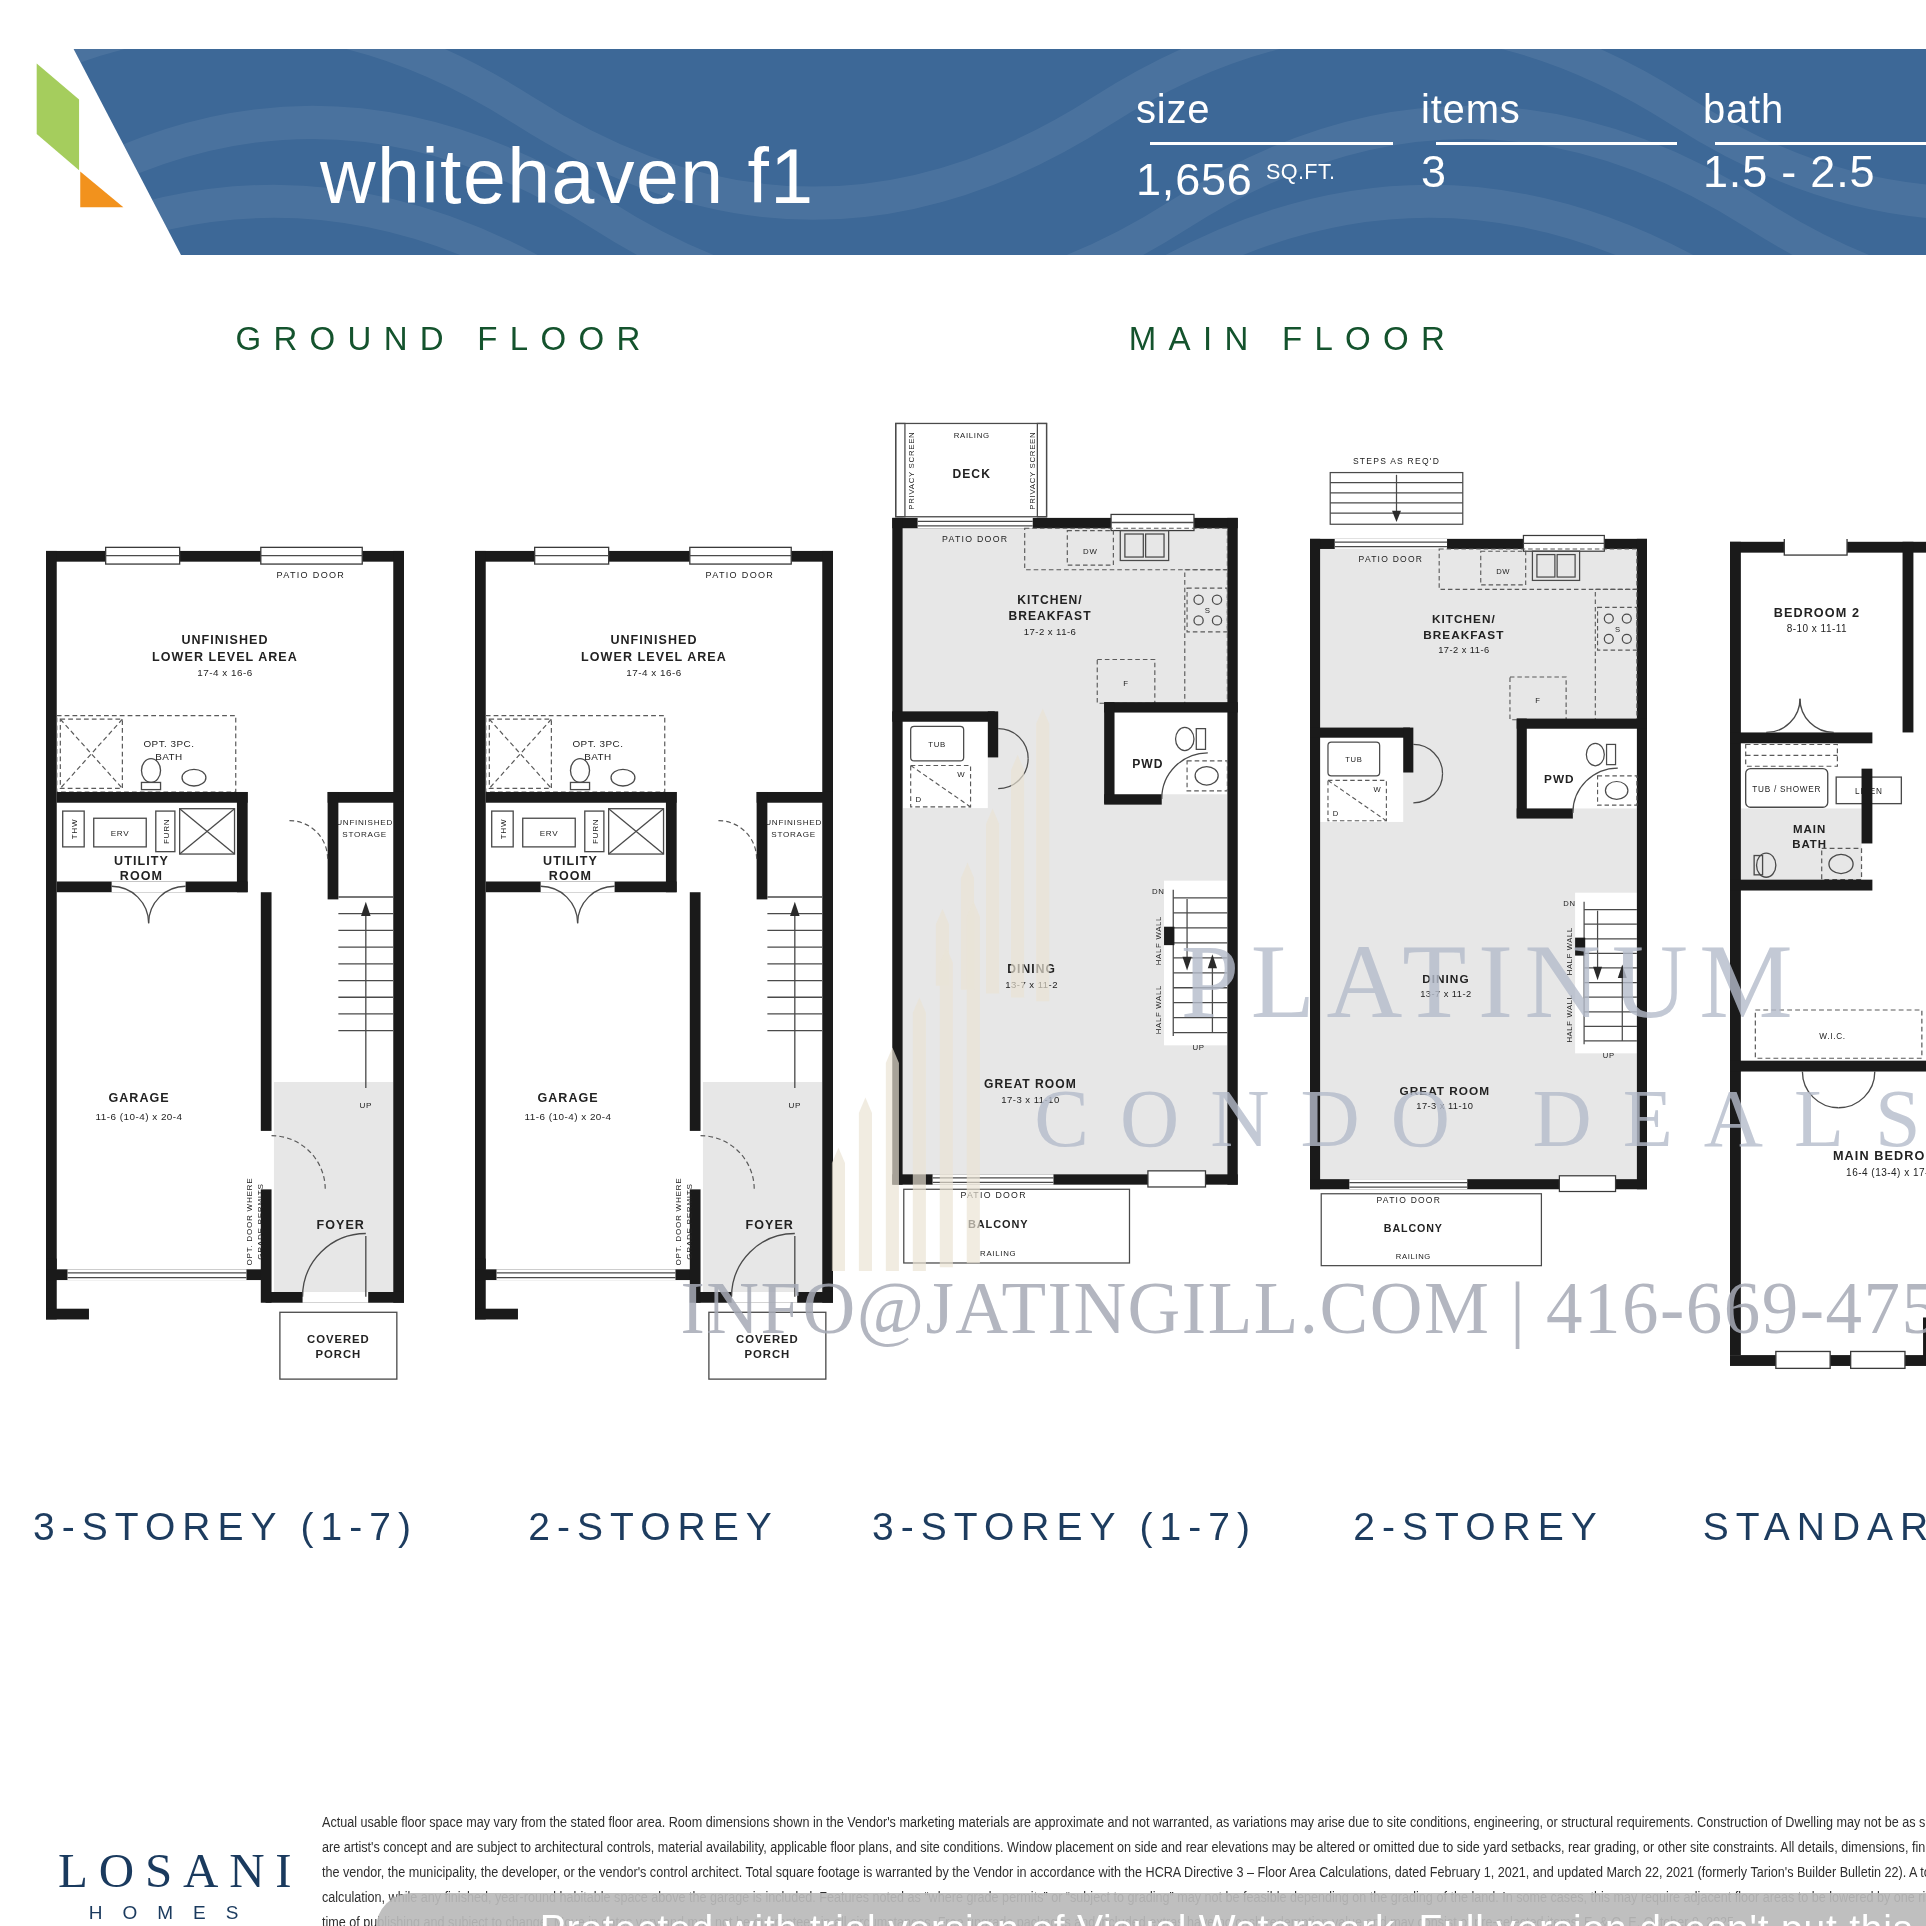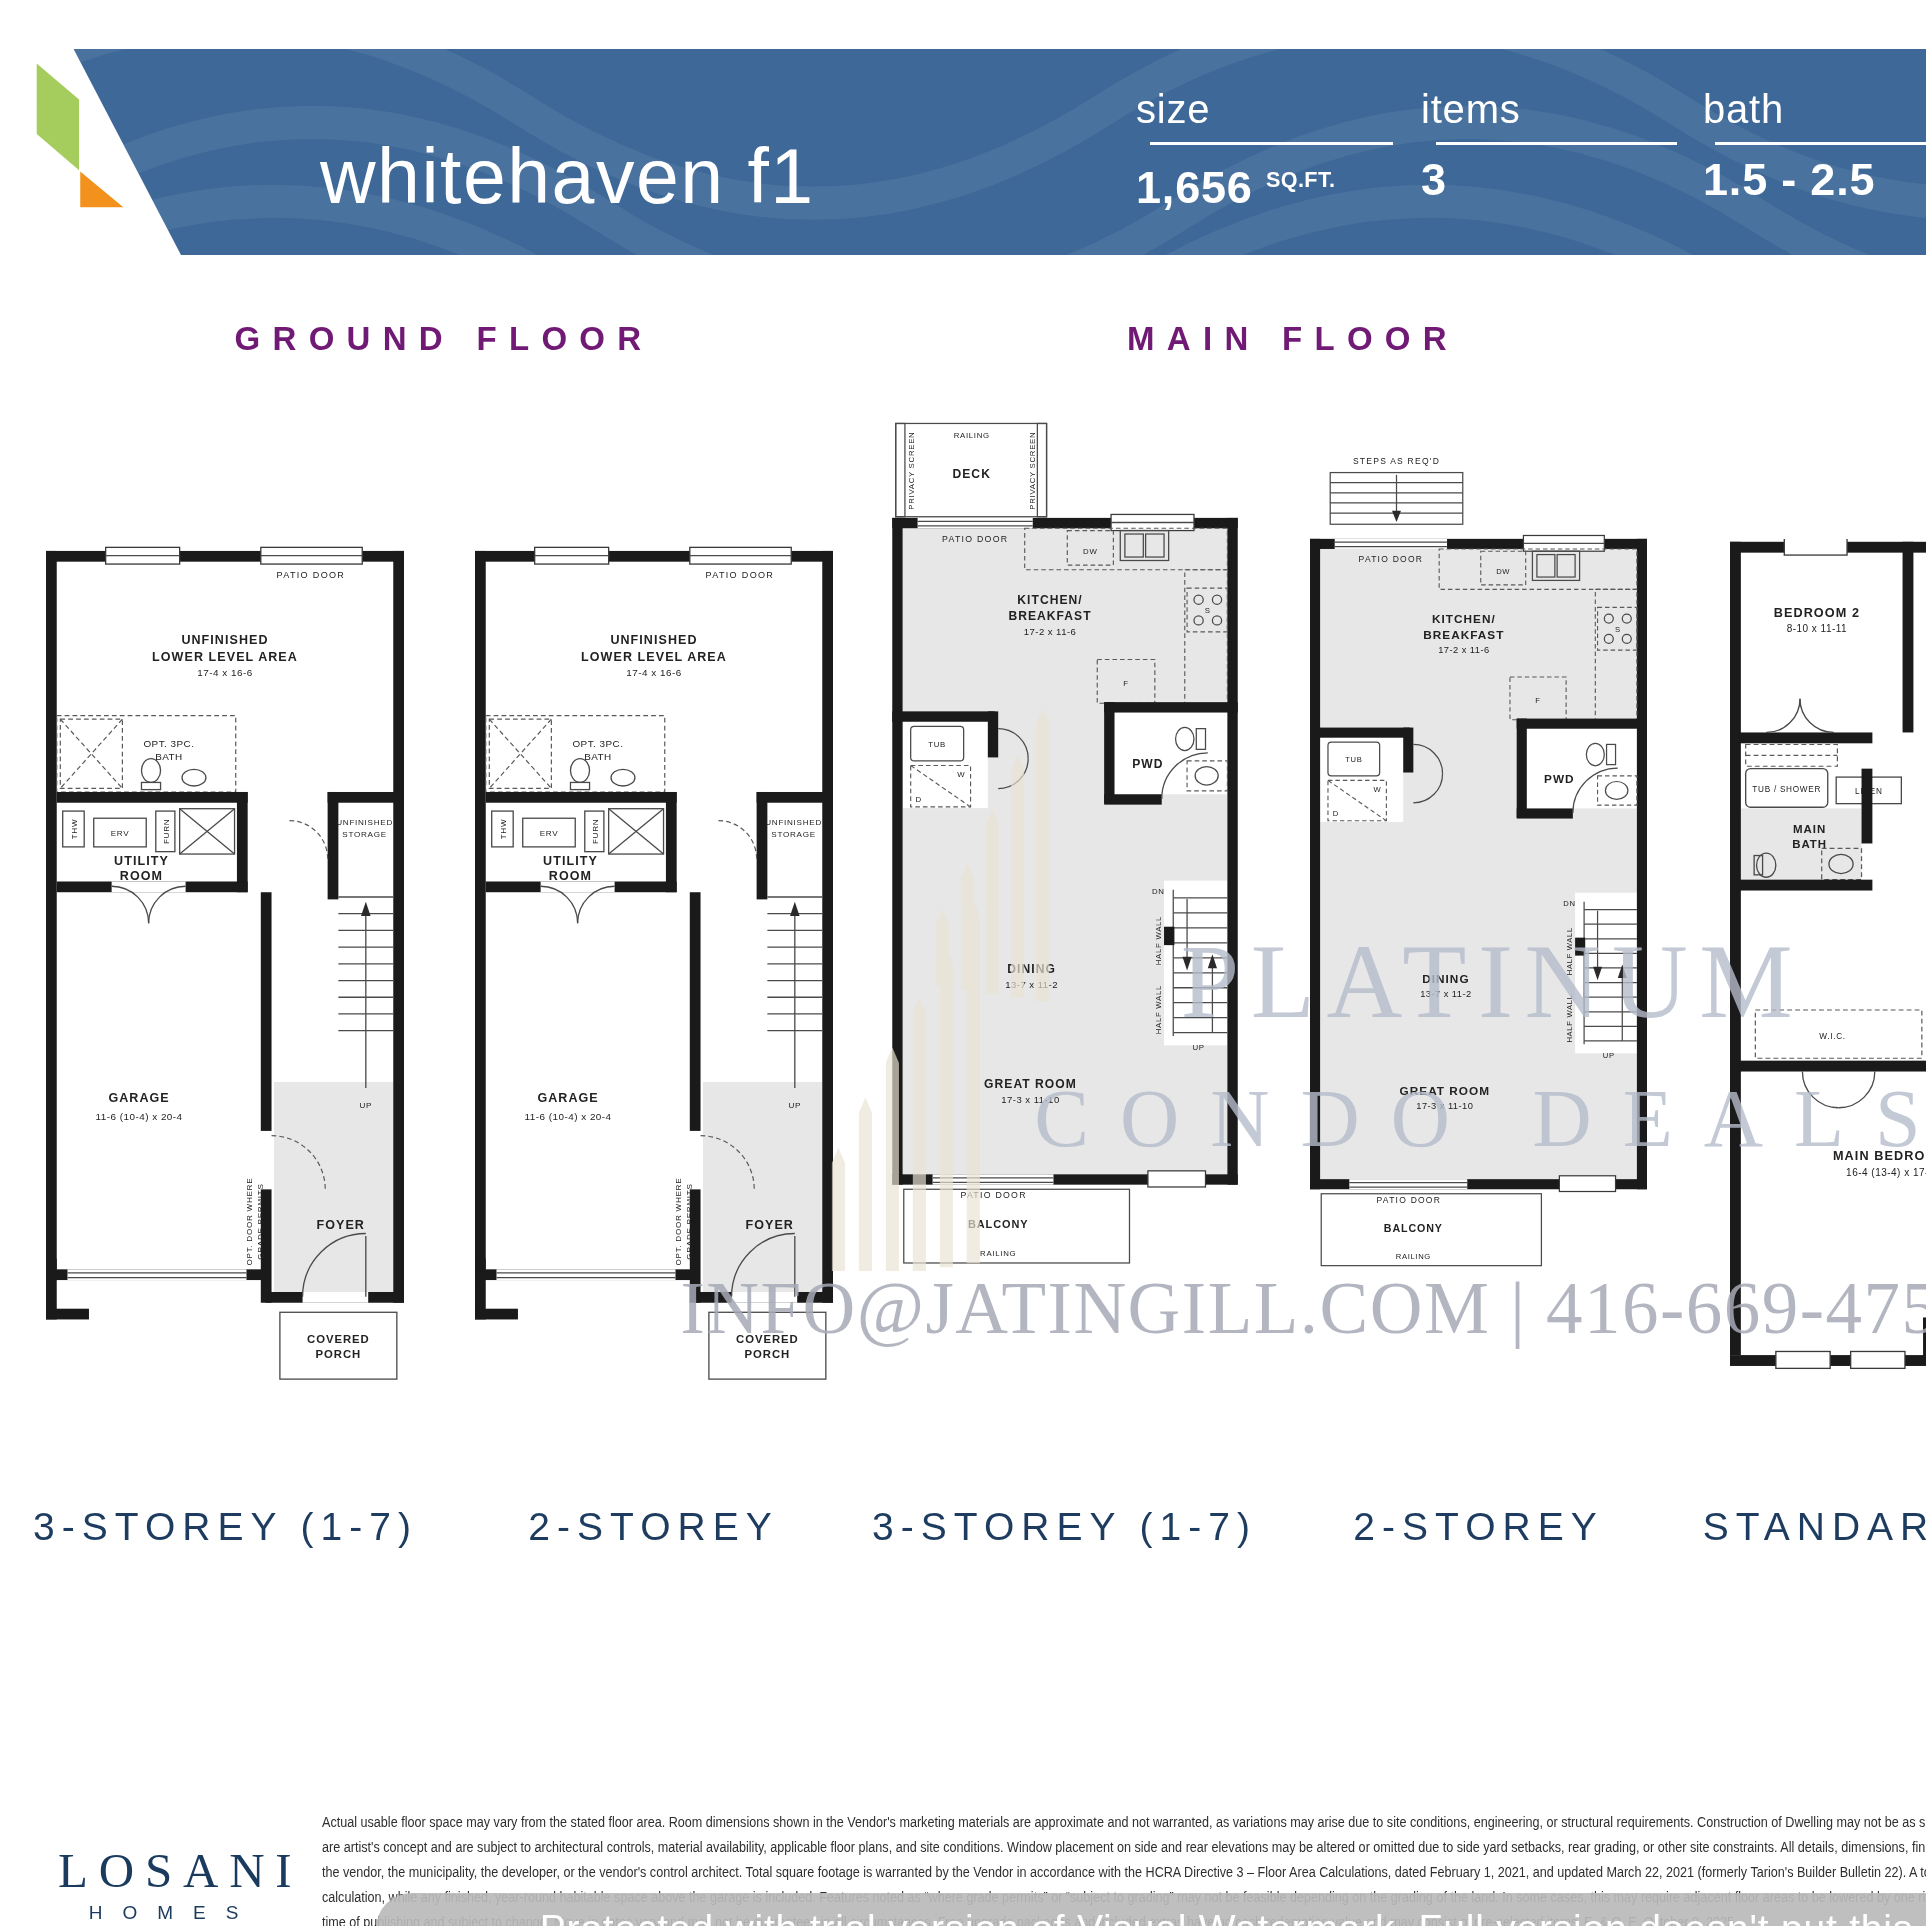--- a/index.html
+++ b/index.html
@@ -8,29 +8,29 @@
 
   
   .band{position:absolute;left:62px;top:49px;width:1947px;height:206px;background:#3d6897;
         clip-path:polygon(11.6px 0,100% 0,100% 100%,119px 100%);overflow:hidden;}
   .band svg{position:absolute;left:0;top:0;}
   .plan-title{position:absolute;left:320px;top:136px;width:539px;font-size:77px;line-height:81px;
         color:#fff;font-weight:500;letter-spacing:1.5px;}
   .stat{position:absolute;width:270px;text-align:left;color:#fff;}
   .stat .lbl{font-size:40px;line-height:40px;font-weight:400;letter-spacing:0.8px;}
   .stat .rule{margin:13px auto 0 auto;height:2.7px;background:#fff;}
-  .stat .val{margin-top:12px;font-size:45px;line-height:46px;font-weight:700;letter-spacing:0.8px;}
+  .stat .val{margin-top:4px;font-size:45px;line-height:46px;font-weight:400;letter-spacing:0.8px;}
   .stat .val sup{font-size:21.6px;letter-spacing:0.4px;}
 
   
   .mark-left{position:absolute;left:29px;top:50px;}
 
   
-  .sec{position:absolute;top:320px;width:616px;text-align:center;font-size:33px;color:#701a75;
-       font-weight:700;letter-spacing:12.3px;}
+  .sec{position:absolute;top:320px;width:616px;text-align:center;font-size:33px;color:#14532d;
+       font-weight:400;letter-spacing:12.3px;}
   .cap{position:absolute;top:1505px;width:501px;text-align:center;font-size:39px;color:#1d3c5f;
        font-weight:500;letter-spacing:7px;white-space:nowrap;}
 
   
   .plan{position:absolute;}
   .w{fill:#1a1a1a;}
   .tl{stroke:#4a4a4a;stroke-width:1.1;fill:none;}
   .dsh{stroke:#5a5a5a;stroke-width:1;fill:none;stroke-dasharray:4 2.6;}
   .gry{fill:#e7e7e7;}
   .win{fill:#fff;stroke:#3a3a3a;stroke-width:1.1;}

